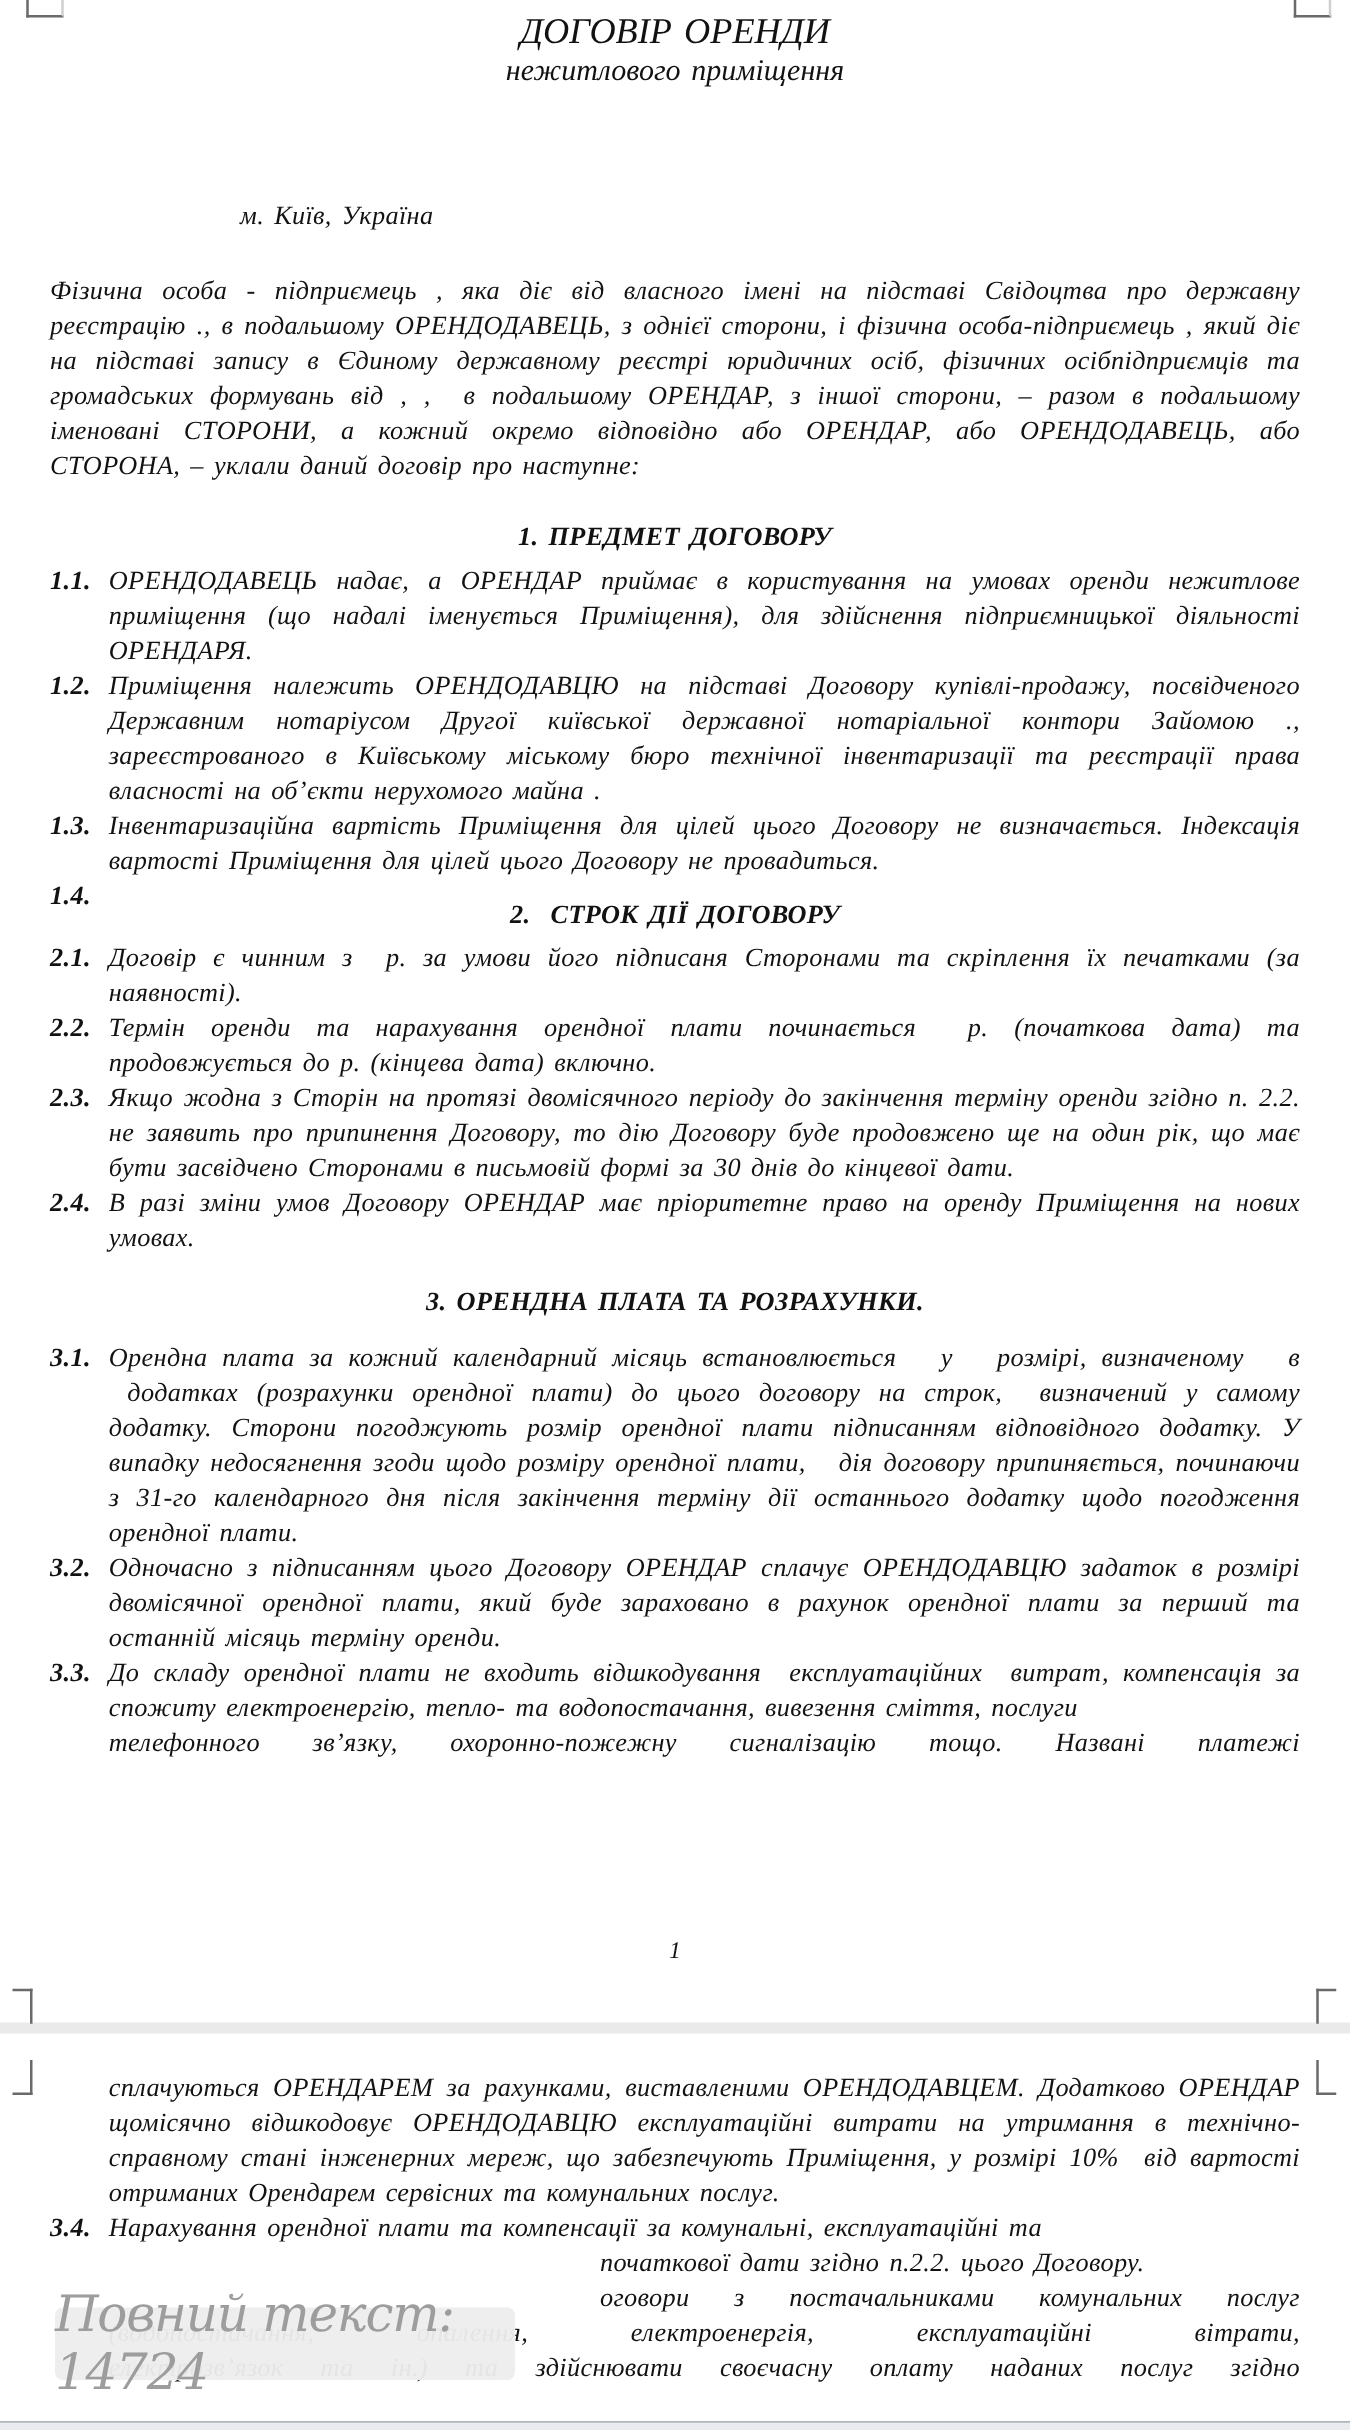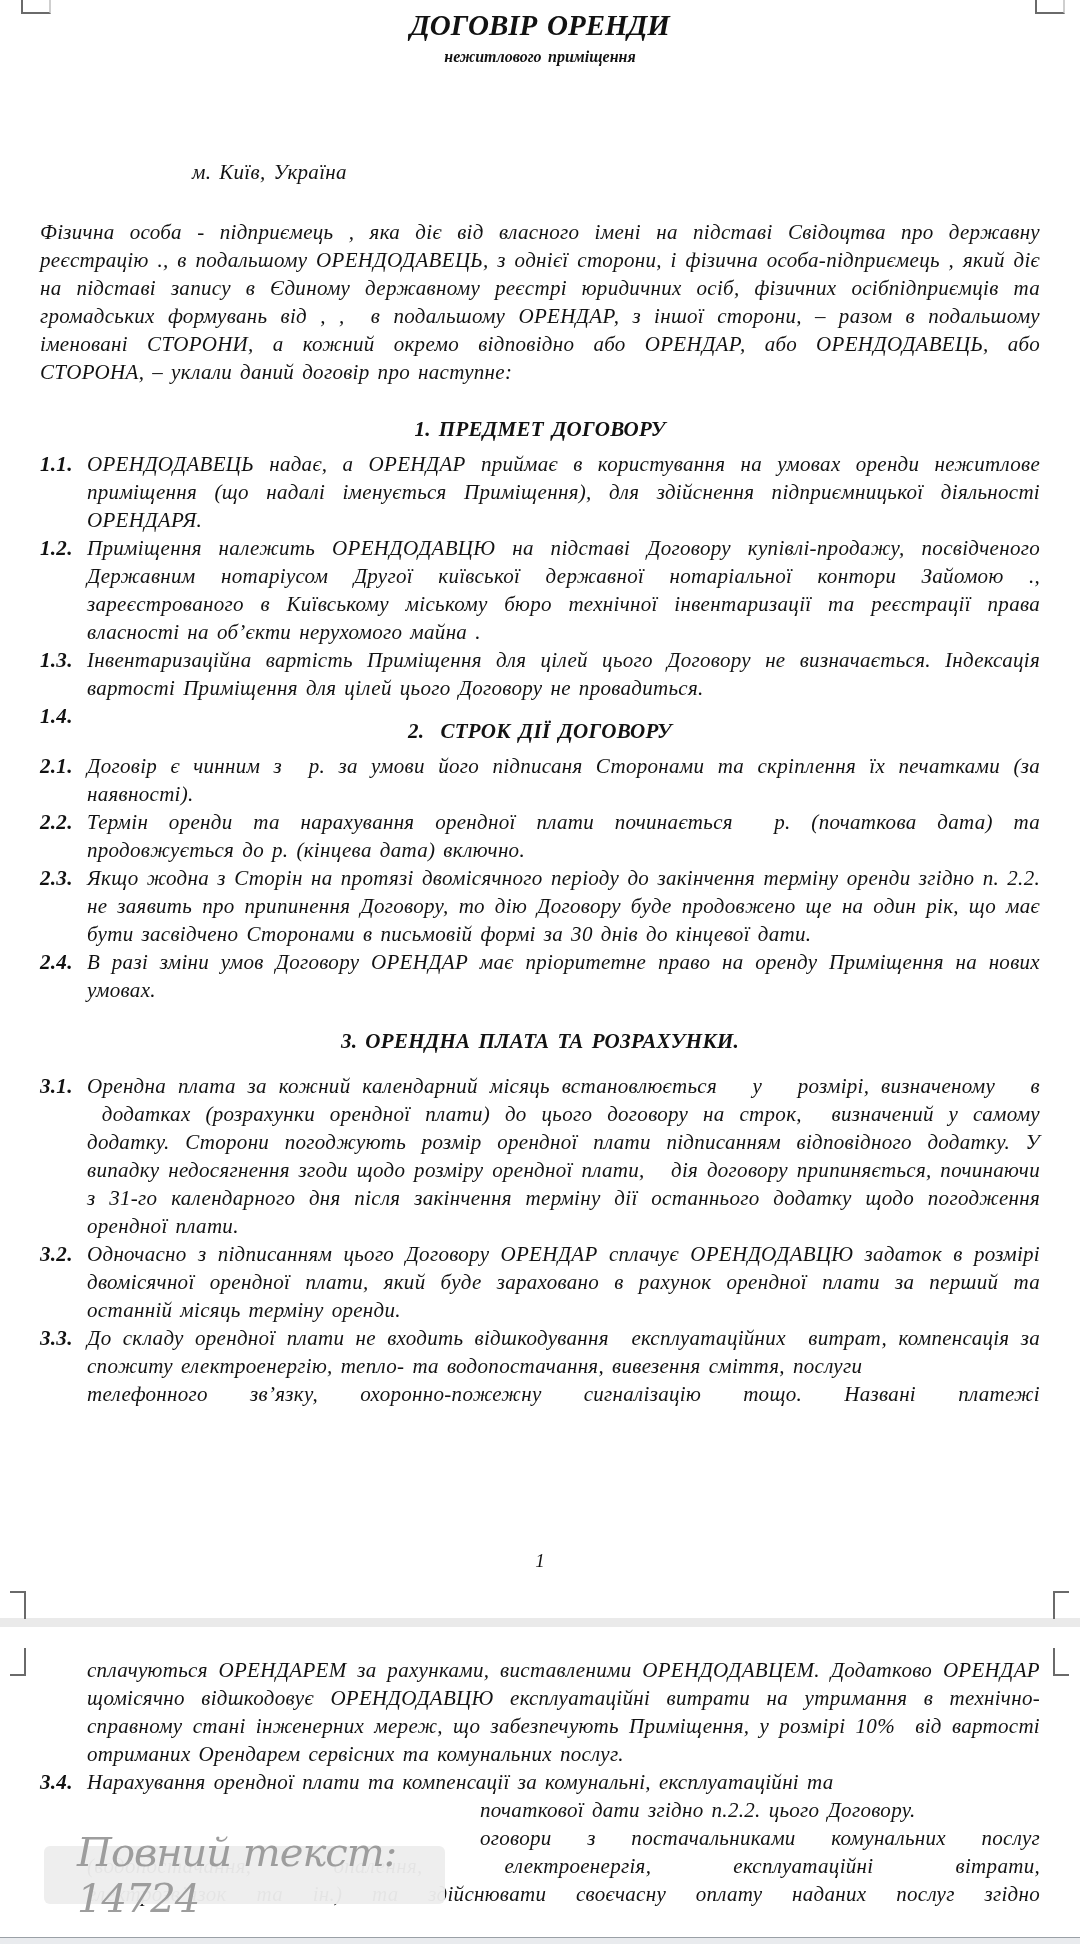--- a/index.html
+++ b/index.html
@@ -15,23 +15,23 @@
   #bottom-band { position:absolute; left:0; top:1937px; width:1080px; height:7px;
     background:#e9ebee; border-top:1px solid #9aa0a6; box-sizing:border-box; }
 
   .content {
     padding:0 40px; font-style:italic; font-size:21px; line-height:28px;
     text-align:justify; letter-spacing:0.3px; word-spacing:2.5px;
   }
   #page1 .content { padding-top:8px; }
   #page2 .content { padding-top:29px; }
 
-  .doc-title { text-align:center; font-weight:bold; font-style:italic; letter-spacing:0; }
+  .doc-title { text-align:center; font-weight:normal; font-style:italic; letter-spacing:0; }
   #title-line1 { font-size:29px; line-height:34px; }
-  #title-line2 { font-size:16px; line-height:30px; }
+  #title-line2 { font-size:24px; line-height:30px; }
 
   .location-line { margin-top:86px; margin-left:152px; text-align:left; }
 
   .preamble { margin-top:32px; }
 
   .section-heading {
     text-align:center; font-weight:bold; font-style:italic;
     font-size:21px; line-height:30px; margin:0;
   }
   #sec1-heading { margin-top:28px; margin-bottom:6px; }
@@ -50,21 +50,21 @@
   #page1-number {
     position:absolute; left:0; bottom:46px; width:100%; text-align:center;
     font-style:italic; font-size:19px;
   }
 
   #watermark {
     position:absolute; left:44px; top:1846px; width:368px; height:58px;
     background:rgba(237,237,237,0.96); border-radius:6px;
     display:flex; align-items:center; justify-content:center;
     font-family:"DejaVu Serif", serif; font-style:italic;
-    font-size:40px; color:#9d9d9d; letter-spacing:-1px;padding-left:33px;
+    font-size:40px; color:#9d9d9d; letter-spacing:-1px;
   }
 
   .mark { position:absolute; box-sizing:border-box; }
   #mark-top-left  { left:21px;   top:0; width:30px; height:14px;
     border-left:2px solid #6a6a6a; border-bottom:2px solid #6a6a6a; border-right:2px solid #cfcfcf; }
   #mark-top-right { left:1035px; top:0; width:30px; height:14px;
     border-left:2px solid #6a6a6a; border-bottom:2px solid #6a6a6a; border-right:2px solid #cfcfcf; }
   #mark-p1-bottom-left  { left:10px;   top:1591px; width:16px; height:28px;
     border-top:2px solid #6a6a6a; border-right:2px solid #6a6a6a; }
   #mark-p1-bottom-right { left:1053px; top:1591px; width:16px; height:28px;

